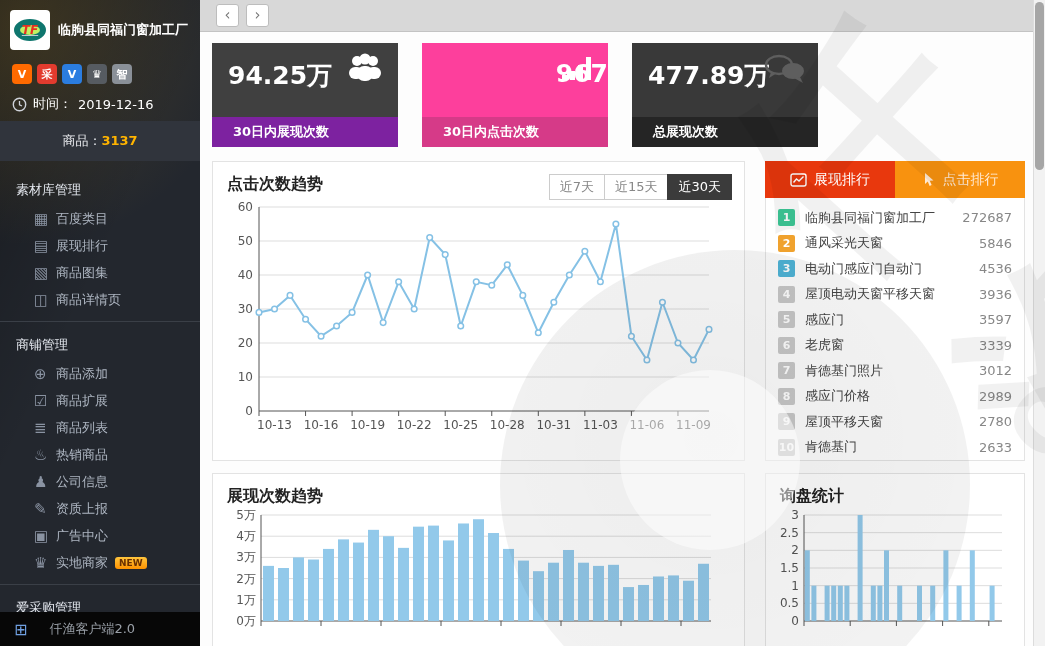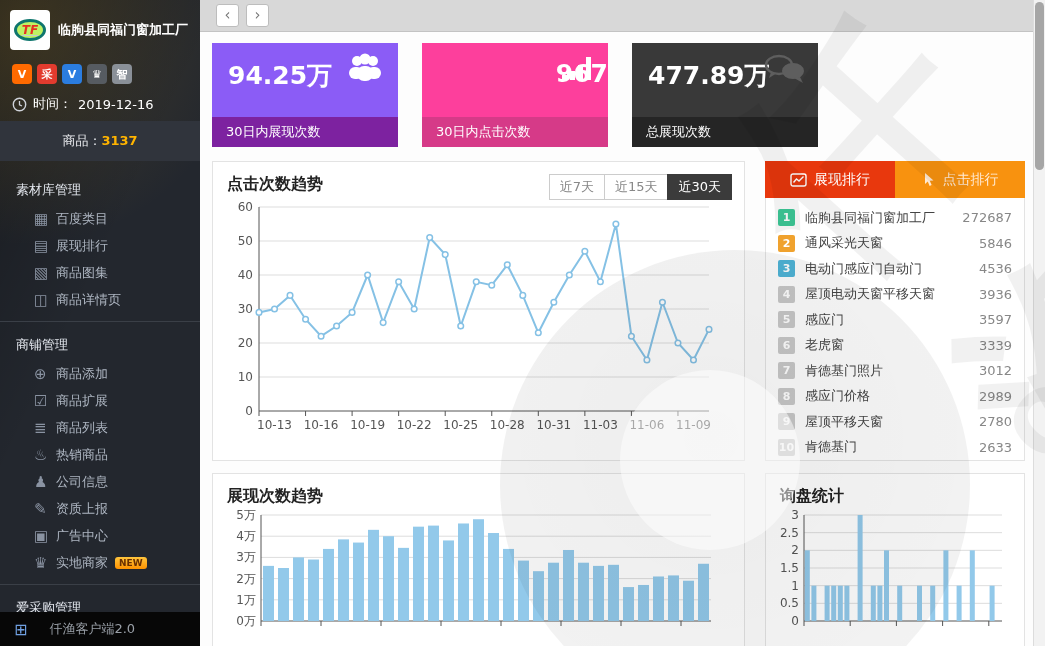--- a/index.html
+++ b/index.html
@@ -8,21 +8,21 @@
   .app { position:relative; width:1045px; height:646px; overflow:hidden; background:#fff; display:flex; }
 
   
   .sidebar { position:relative; width:200px; height:646px; flex:0 0 200px;
     background:
       radial-gradient(circle at 12% 4%, rgba(150,115,30,.28), transparent 34%),
       linear-gradient(115deg, rgba(0,0,0,.35) 0%, rgba(0,0,0,0) 45%),
       #23272e; color:#c3c9d3; }
   .brand { display:flex; align-items:center; padding:10px 8px 6px 10px; }
   .logo-box { width:40px; height:40px; background:#fff; border-radius:4px; display:flex; align-items:center; justify-content:center; flex:0 0 40px; }
-  .logo-oval { width:32px; height:22px; background:#bef264; border:3px solid #0f766e; border-radius:50%; display:flex; align-items:center; justify-content:center;text-decoration:underline; }
+  .logo-oval { width:32px; height:22px; background:#bef264; border:6px solid #0f766e; border-radius:50%; display:flex; align-items:center; justify-content:center;text-decoration:underline; }
   .logo-oval span { color:#e63022; font-weight:bold; font-style:italic; font-size:12px; letter-spacing:0; }
   .brand-name { margin-left:8px; color:#fff; font-size:13px; font-weight:bold; }
   .badges { display:flex; gap:5px; padding:8px 0 2px 12px; }
   .badge { width:20px; height:20px; border-radius:4px; color:#fff; font-size:11px; font-weight:bold; display:flex; align-items:center; justify-content:center; }
   .time-row { display:flex; align-items:center; padding:9px 0 8px 12px; color:#fff; font-size:13px; }
   .time-row svg { margin-right:6px; }
   .product-bar { background:#30343c; text-align:center; font-size:13px; color:#e8eaee; padding:11px 0; }
   .product-bar b { color:#ffb400; font-weight:bold; }
   .menu { font-size:13px; }
   .menu-section { padding-top:6px;margin-top:6px; }
@@ -37,21 +37,21 @@
 
   
   .main { position:relative; flex:1; background:#fdfdfd; }
   .topbar { height:32px; background:#d8d8d8; border-bottom:1px solid #c3c3c3; display:flex; align-items:center; padding-left:16px; gap:7px; }
   .nav-btn { width:23px; height:23px; background:#fff; border:1px solid #bdbdbd; border-radius:3px; color:#777; font-size:15px; line-height:20px; text-align:center; cursor:pointer; }
   .content { padding:11px 8px 0 12px; }
 
   .cards-row { display:flex; gap:24px; height:104px; }
   .stat-card { position:relative; width:186px; color:#fff; display:flex; flex-direction:column; }
   .stat-value { flex:1; font-size:25px; font-weight:bold; padding:16px 0 0 16px; }
-  .stat-label { height:30px; font-size:13px; font-weight:normal; display:flex; align-items:center; padding-left:14px; }
+  .stat-label { height:30px; font-size:13px; font-weight:bold; display:flex; align-items:center; padding-left:21px; }
   .stat-icon { position:absolute; top:10px; right:12px; }
   .banner-card { position:relative; width:168px; overflow:hidden;
     background: linear-gradient(120deg,#5a55ea 0%,#4a3fd6 45%,#3f55d8 100%); }
   .banner-card:before { content:""; position:absolute; inset:0;
     background: linear-gradient(60deg, transparent 42%, rgba(130,220,255,.18) 42%, rgba(130,220,255,.18) 58%, transparent 58%); }
   .banner-text { position:absolute; left:0; right:0; bottom:26px; text-align:center; color:#fff; font-size:14px; letter-spacing:1px; }
   .banner-target { position:absolute; top:8px; left:50%; transform:translateX(-50%); }
   .chev-tr { position:absolute; top:6px; right:10px; }
   .chev-bl { position:absolute; bottom:6px; left:10px; }
   .paw { position:absolute; right:8px; bottom:6px; }
@@ -200,21 +200,21 @@
 
   <div class="main">
     <div class="topbar">
       <div class="nav-btn"><span>‹</span></div>
       <div class="nav-btn"><span>›</span></div>
     </div>
 
     <div class="content">
 
       <div class="cards-row">
-        <div class="stat-card" style="background: #8b5cf6;">
+        <div class="stat-card" style="background: #404040;">
           <div class="stat-value">94.25万</div>
           <div class="stat-label" style="background: rgb(125, 34, 160);">30日内展现次数</div>
           <svg class="stat-icon" width="42" height="32" viewBox="0 0 42 32">
             <circle cx="13" cy="8" r="5" fill="#fff"></circle>
               <circle cx="29" cy="8" r="5" fill="#fff"></circle>
               <circle cx="21" cy="6" r="5.5" fill="#fff"></circle>
             <rect x="5" y="14" width="14" height="12" rx="6" fill="#fff"></rect>
             <rect x="23" y="14" width="14" height="12" rx="6" fill="#fff"></rect>
             <rect x="13" y="13" width="16" height="15" rx="7" fill="#fff" stroke-width="1"></rect>
           </svg>

